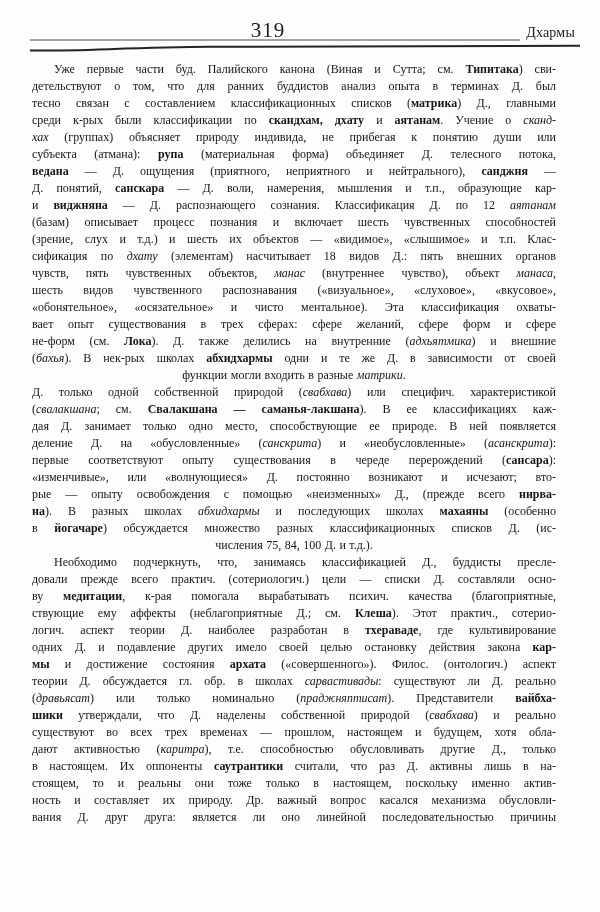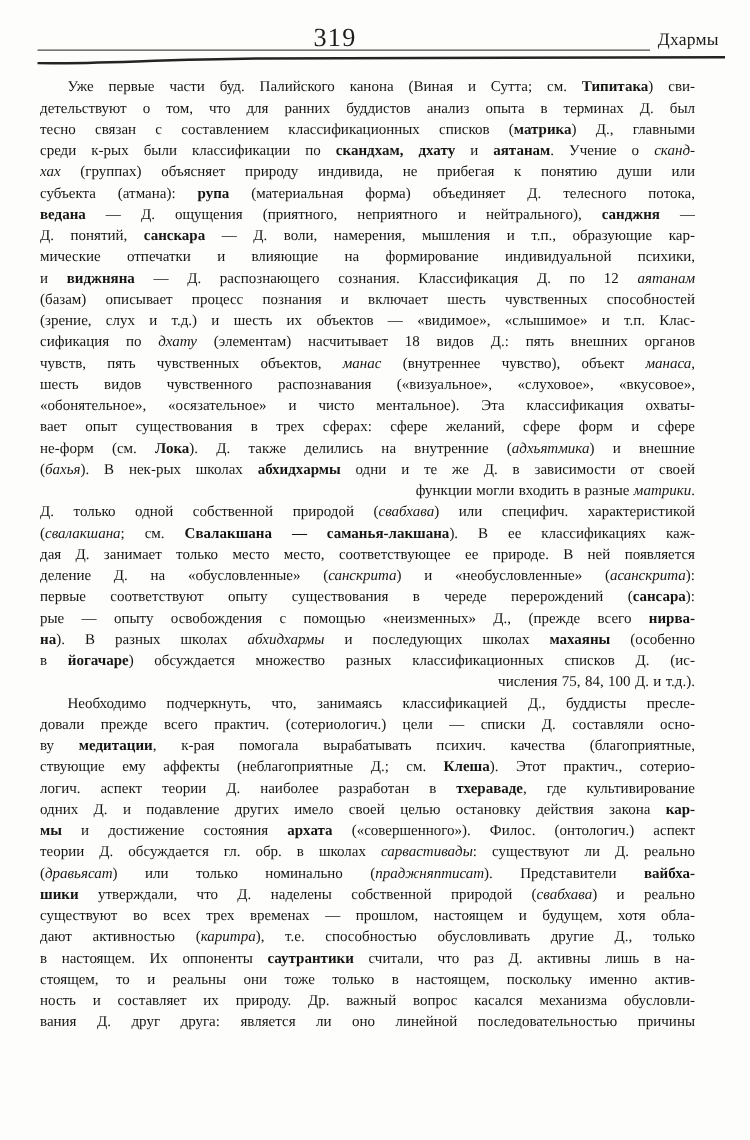--- a/index.html
+++ b/index.html
@@ -20,21 +20,21 @@
     font-size: 14px; font-weight: 400; letter-spacing: 0.2px; color: #1a1a1a;
   }
   .header-rule { position: absolute; top: 34px; left: 0; width: 600px; height: 20px; }
   .article {
     position: absolute; left: 32px; top: 61px; width: 524px;
     font-size: 12px; line-height: 17px;
     word-spacing: 0.5px;
   }
   .line { height: 17px; overflow: hidden; text-align: justify; white-space: normal; }
   .line.j::after { content: ""; display: inline-block; width: 100%; height: 0; vertical-align: top; }
-  .line.end { text-align: right; }
+  .line.end { text-align: center; }
   .line.first { text-indent: 22px; }
   .run-b { font-weight: 700; }
   .run-i { font-style: italic; margin-top: 28px; }
 </style>
 </head>
 <body>
 
 <div>
 
   <div class="page-number">319</div>
@@ -49,39 +49,39 @@
   <div class="article">
       <div>
         <div class="line first j"><span class="run-r">Уже первые части буд. Палийского канона (Виная и Сутта; см. </span><span class="run-b">Типитака</span><span class="run-r">) сви-</span></div>
         <div class="line j"><span class="run-r">детельствуют о том, что для ранних буддистов анализ опыта в терминах Д. был</span></div>
         <div class="line j"><span class="run-r">тесно связан с составлением классификационных списков (</span><span class="run-b">матрика</span><span class="run-r">) Д., главными</span></div>
         <div class="line j"><span class="run-r">среди к-рых были классификации по </span><span class="run-b">скандхам, дхату</span><span class="run-r"> и </span><span class="run-b">аятанам</span><span class="run-r">. Учение о </span><span class="run-i">сканд-</span></div>
         <div class="line j"><span class="run-i">хах</span><span class="run-r"> (группах) объясняет природу индивида, не прибегая к понятию души или</span></div>
         <div class="line j"><span class="run-r">субъекта (атмана): </span><span class="run-b">рупа</span><span class="run-r"> (материальная форма) объединяет Д. телесного потока,</span></div>
         <div class="line j"><span class="run-b">ведана</span><span class="run-r"> — Д. ощущения (приятного, неприятного и нейтрального), </span><span class="run-b">санджня</span><span class="run-r"> —</span></div>
         <div class="line j"><span class="run-r">Д. понятий, </span><span class="run-b">санскара</span><span class="run-r"> — Д. воли, намерения, мышления и т.п., образующие кар-</span></div>
-        <div class="line j"><span class="run-r">мические отпечатки и влияющие на формирование индивидуальной психики,</span></div>
         <div class="line j"><span class="run-r">и </span><span class="run-b">виджняна</span><span class="run-r"> — Д. распознающего сознания. Классификация Д. по 12 </span><span class="run-i">аятанам</span></div>
         <div class="line j"><span class="run-r">(базам) описывает процесс познания и включает шесть чувственных способностей</span></div>
         <div class="line j"><span class="run-r">(зрение, слух и т.д.) и шесть их объектов — «видимое», «слышимое» и т.п. Клас-</span></div>
         <div class="line j"><span class="run-r">сификация по </span><span class="run-i">дхату</span><span class="run-r"> (элементам) насчитывает 18 видов Д.: пять внешних органов</span></div>
         <div class="line j"><span class="run-r">чувств, пять чувственных объектов, </span><span class="run-i">манас</span><span class="run-r"> (внутреннее чувство), объект </span><span class="run-i">манаса</span><span class="run-r">,</span></div>
         <div class="line j"><span class="run-r">шесть видов чувственного распознавания («визуальное», «слуховое», «вкусовое»,</span></div>
         <div class="line j"><span class="run-r">«обонятельное», «осязательное» и чисто ментальное). Эта классификация охваты-</span></div>
         <div class="line j"><span class="run-r">вает опыт существования в трех сферах: сфере желаний, сфере форм и сфере</span></div>
         <div class="line j"><span class="run-r">не-форм (см. </span><span class="run-b">Лока</span><span class="run-r">). Д. также делились на внутренние (</span><span class="run-i">адхьятмика</span><span class="run-r">) и внешние</span></div>
         <div class="line j"><span class="run-r">(</span><span class="run-i">бахья</span><span class="run-r">). В нек-рых школах </span><span class="run-b">абхидхармы</span><span class="run-r"> одни и те же Д. в зависимости от своей</span></div>
         <div class="line end"><span class="run-r">функции могли входить в разные </span><span class="run-i">матрики</span><span class="run-r">.</span></div>
       </div>
       <div>
         <div class="line j"><span class="run-r">Д. только одной собственной природой (</span><span class="run-i">свабхава</span><span class="run-r">) или специфич. характеристикой</span></div>
         <div class="line j"><span class="run-r">(</span><span class="run-i">свалакшана</span><span class="run-r">; см. </span><span class="run-b">Свалакшана — саманья-лакшана</span><span class="run-r">). В ее классификациях каж-</span></div>
-        <div class="line j"><span class="run-r">дая Д. занимает только место место, соответствующее ее природе. В ней появляется</span></div>
+        <div class="line j"><span class="run-r">дая Д. занимает только одно место, способствующие ее природе. В ней появляется</span></div>
         <div class="line j"><span class="run-r">деление Д. на «обусловленные» (</span><span class="run-i">санскрита</span><span class="run-r">) и «необусловленные» (</span><span class="run-i">асанскрита</span><span class="run-r">):</span></div>
         <div class="line j"><span class="run-r">первые соответствуют опыту существования в череде перерождений (</span><span class="run-b">сансара</span><span class="run-r">):</span></div>
+        <div class="line j"><span class="run-r">«изменчивые», или «волнующиеся» Д. постоянно возникают и исчезают; вто-</span></div>
         <div class="line j"><span class="run-r">рые — опыту освобождения с помощью «неизменных» Д., (прежде всего </span><span class="run-b">нирва-</span></div>
         <div class="line j"><span class="run-b">на</span><span class="run-r">). В разных школах </span><span class="run-i">абхидхармы</span><span class="run-r"> и последующих школах </span><span class="run-b">махаяны</span><span class="run-r"> (особенно</span></div>
         <div class="line j"><span class="run-r">в </span><span class="run-b">йогачаре</span><span class="run-r">) обсуждается множество разных классификационных списков Д. (ис-</span></div>
         <div class="line end"><span class="run-r">числения 75, 84, 100 Д. и т.д.).</span></div>
       </div>
       <div>
         <div class="line first j"><span class="run-r">Необходимо подчеркнуть, что, занимаясь классификацией Д., буддисты пресле-</span></div>
         <div class="line j"><span class="run-r">довали прежде всего практич. (сотериологич.) цели — списки Д. составляли осно-</span></div>
         <div class="line j"><span class="run-r">ву </span><span class="run-b">медитации</span><span class="run-r">, к-рая помогала вырабатывать психич. качества (благоприятные,</span></div>
         <div class="line j"><span class="run-r">ствующие ему аффекты (неблагоприятные Д.; см. </span><span class="run-b">Клеша</span><span class="run-r">). Этот практич., сотерио-</span></div>

